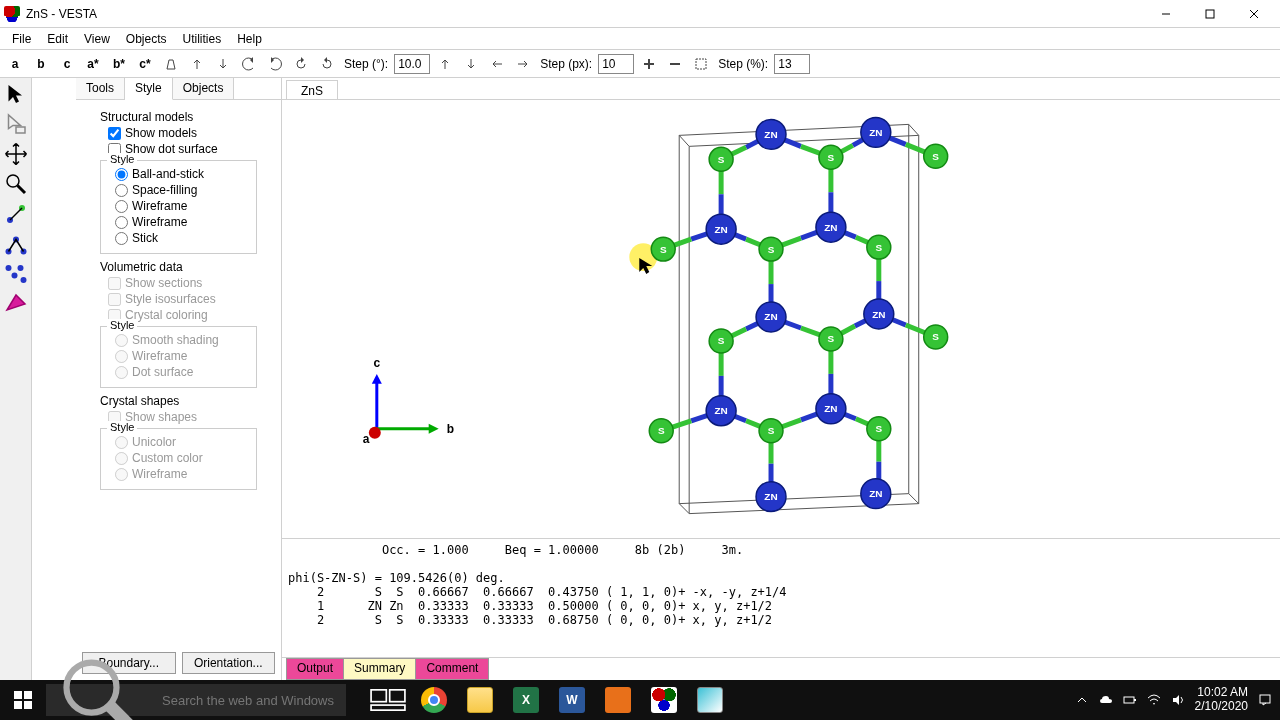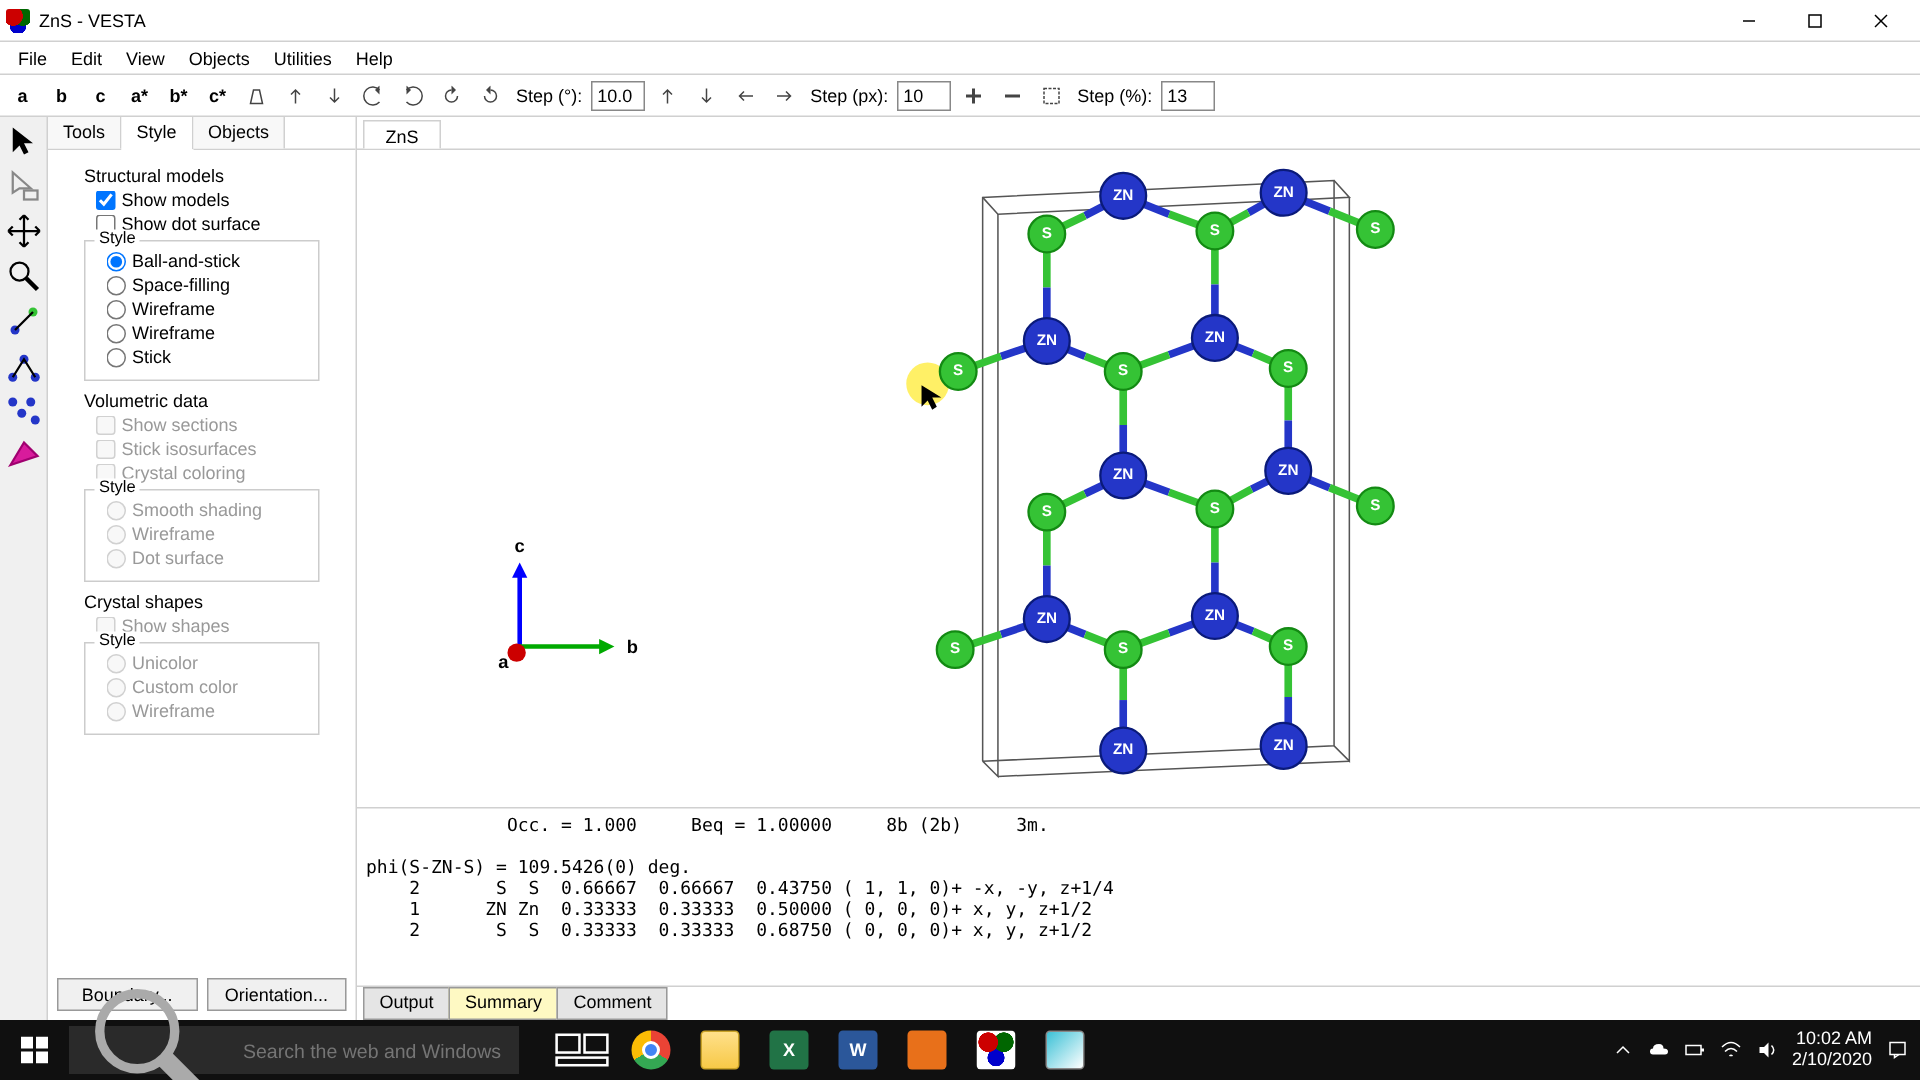--- a/index.html
+++ b/index.html
@@ -25,21 +25,21 @@
 .toolbar .tb-btn { min-width: 22px; height: 22px; display: flex; align-items: center; justify-content: center; padding: 0 4px; cursor: default; font-weight: bold; }
 .toolbar .tb-btn svg { width: 14px; height: 14px; }
 .toolbar .tb-label { padding: 0 2px; }
 .toolbar input.tb-input { width: 36px; height: 20px; border: 1px solid #888; padding: 0 3px; text-align: left; font-size: 12px; }
 
 
 .main { display: flex; height: calc(720px - 28px - 22px - 28px - 40px); }
 .left-tools { width: 32px; background: #f0f0f0; border-right: 1px solid #d0d0d0; display: flex; flex-direction: column; align-items: center; padding-top: 4px; gap: 6px; }
 .left-tools .lt-btn { width: 24px; height: 24px; display: flex; align-items: center; justify-content: center; }
 
-.side-panel { width: 206px; border-right: 1px solid #d0d0d0; display: flex; flex-direction: column; }
+.side-panel { width: 206px; border-right: 1px solid #d0d0d0; display: flex; flex-direction: column; margin-left: 44px; }
 .side-tabs { height: 22px; display: flex; border-bottom: 1px solid #d0d0d0; }
 .side-tabs .tab { padding: 3px 10px; border-right: 1px solid #d0d0d0; background: #f8f8f8; cursor: default; }
 .side-tabs .tab.active { background: #fff; border-bottom: 1px solid #fff; margin-bottom: -1px; }
 
 .side-content { flex: 1; overflow: auto; padding: 4px 24px; }
 .section-title { font-weight: normal; margin: 6px 0 2px; }
 .chk, .rad { display: flex; align-items: center; gap: 4px; margin: 2px 0 2px 8px; }
 .chk input, .rad input { margin: 0; }
 .disabled { color: #999; }
 .group-box { border: 1px solid #ccc; margin: 4px 0; padding: 4px 6px 6px; position: relative; }
@@ -52,21 +52,21 @@
 .viewport-wrap { flex: 1; display: flex; flex-direction: column; }
 .doc-tabs { height: 22px; display: flex; border-bottom: 1px solid #d0d0d0; padding-left: 4px; }
 .doc-tabs .tab { padding: 3px 14px; border: 1px solid #d0d0d0; border-bottom: none; background: #fff; margin-top: 2px; }
 
 .viewport { flex: 1; position: relative; background: #fff; overflow: hidden; }
 .viewport svg { width: 100%; height: 100%; }
 
 .output-area { height: 142px; border-top: 1px solid #d0d0d0; display: flex; flex-direction: column; }
 .output-text { flex: 1; font-family: Consolas, monospace; font-size: 12px; white-space: pre; padding: 4px 6px; overflow: auto; border-bottom: 1px solid #d0d0d0; }
 .output-tabs { height: 22px; display: flex; padding-left: 4px; }
-.output-tabs .tab { padding: 2px 10px; border: 1px solid #999; background: #e5e5e5; margin-right: -1px; cursor: default; }
+.output-tabs .tab { padding: 2px 10px; border: 1px solid #999; background: #ec4899; margin-right: -1px; cursor: default; }
 .output-tabs .tab.active { background: #fef9c3; }
 
 
 .taskbar { height: 40px; background: #101010; display: flex; align-items: center; color: #fff; }
 .taskbar .start { width: 46px; height: 40px; display: flex; align-items: center; justify-content: center; }
 .taskbar .start svg { width: 18px; height: 18px; }
 .taskbar .search { flex: 0 0 300px; height: 32px; background: #2a2a2a; display: flex; align-items: center; padding: 0 8px; gap: 8px; color: #aaa; }
 .taskbar .search input { background: transparent; border: none; color: #ccc; flex: 1; outline: none; font-size: 13px; }
 .taskbar .task-icons { display: flex; align-items: center; gap: 2px; margin-left: 20px; }
 .taskbar .task-icon { width: 44px; height: 40px; display: flex; align-items: center; justify-content: center; }
@@ -305,21 +305,21 @@
           </label>
       </div>
 
       <div class="section-title">Volumetric data</div>
       <label class="chk disabled">
           <input type="checkbox" disabled="" style="">
           <span>Show sections</span>
         </label>
       <label class="chk disabled">
           <input type="checkbox" disabled="" style="">
-          <span>Stick isosurfaces</span>
+          <span>Style isosurfaces</span>
         </label>
       <label class="chk disabled">
           <input type="checkbox" disabled="" style="">
           <span>Crystal coloring</span>
         </label>
 
       <div class="group-box">
         <span class="legend">Style</span>
         <label class="rad disabled">
             <input type="radio" name="vd" disabled="" style="">

